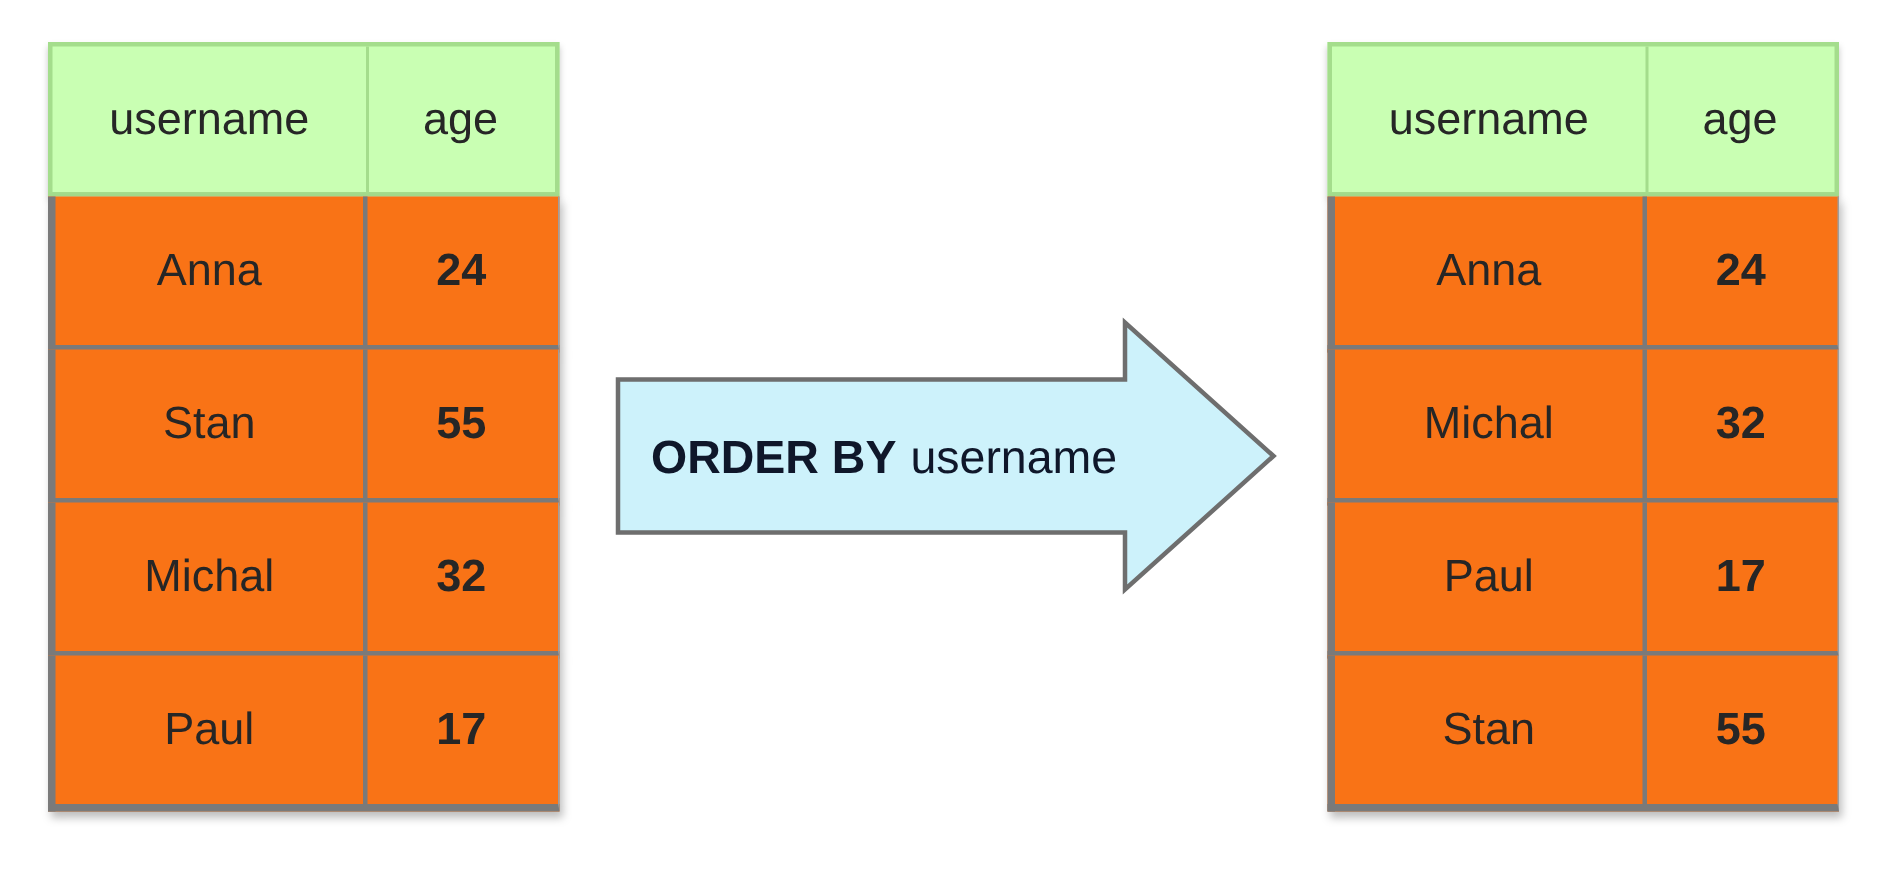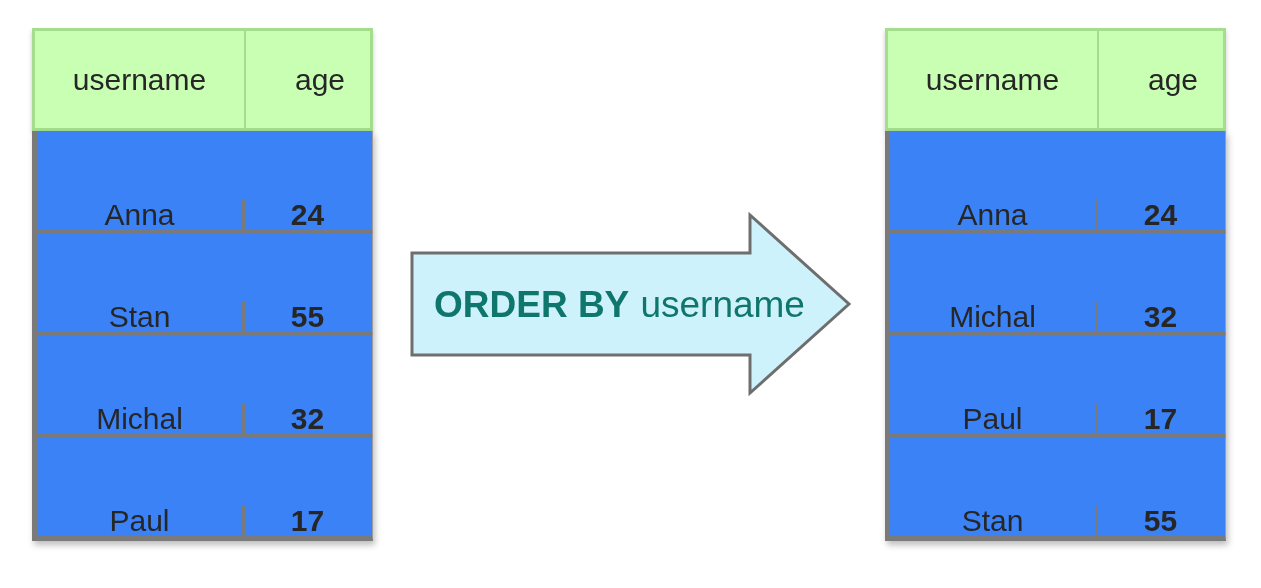--- a/index.html
+++ b/index.html
@@ -44,44 +44,43 @@
     align-items: center;
     box-sizing: border-box;
   }
   .thead .th-name {
     width: 211px;
     justify-content: center;
     border-right: 2px solid #a4dd8c;
   }
   .thead .th-age {
     width: 124px;
-    justify-content: center;
-    padding-left: 24px;
+    justify-content: flex-start;
+    padding-left: 36px;
   }
   .thead .th span {
     font-size: 30px;
     line-height: 1;
     color: #262626;
   }
 
   .tbody {
     position: relative;
     filter: drop-shadow(2px 4px 3px rgba(0,0,0,0.26));
   }
   .trow {
     position: relative;
     height: 104px;
-    background: #3b82f6;
+    background: #f97316;
     box-sizing: border-box;
     display: flex;
     border-left: 5px solid #7a7a7a;
     border-bottom: 5px solid #7a7a7a;
     border-right: 1px solid #9d9d9d;
     margin-top: -2px;
-    align-items: flex-end;
   }
   .trow:first-child { margin-top: 0; }
 
   .trow .td {
     display: flex;
     align-items: center;
     justify-content: center;
     box-sizing: border-box;
     font-size: 30px;
     line-height: 1;
@@ -115,23 +114,23 @@
     position: absolute;
     left: 18px;
     top: 0;
     width: 360px;
     height: 192px;
     display: flex;
     align-items: center;
     justify-content: flex-start;
     padding-left: 8px;
     box-sizing: border-box;
-    font-size: 37px;
+    font-size: 31px;
     line-height: 1;
-    color: #0f766e;
+    color: #0f172a;
     white-space: nowrap;
   }
   .arrow-label .kw {
     font-weight: bold;
   }
   .arrow-label .col {
     font-weight: normal;
     margin-left: 0.3em;
   }
 </style>

